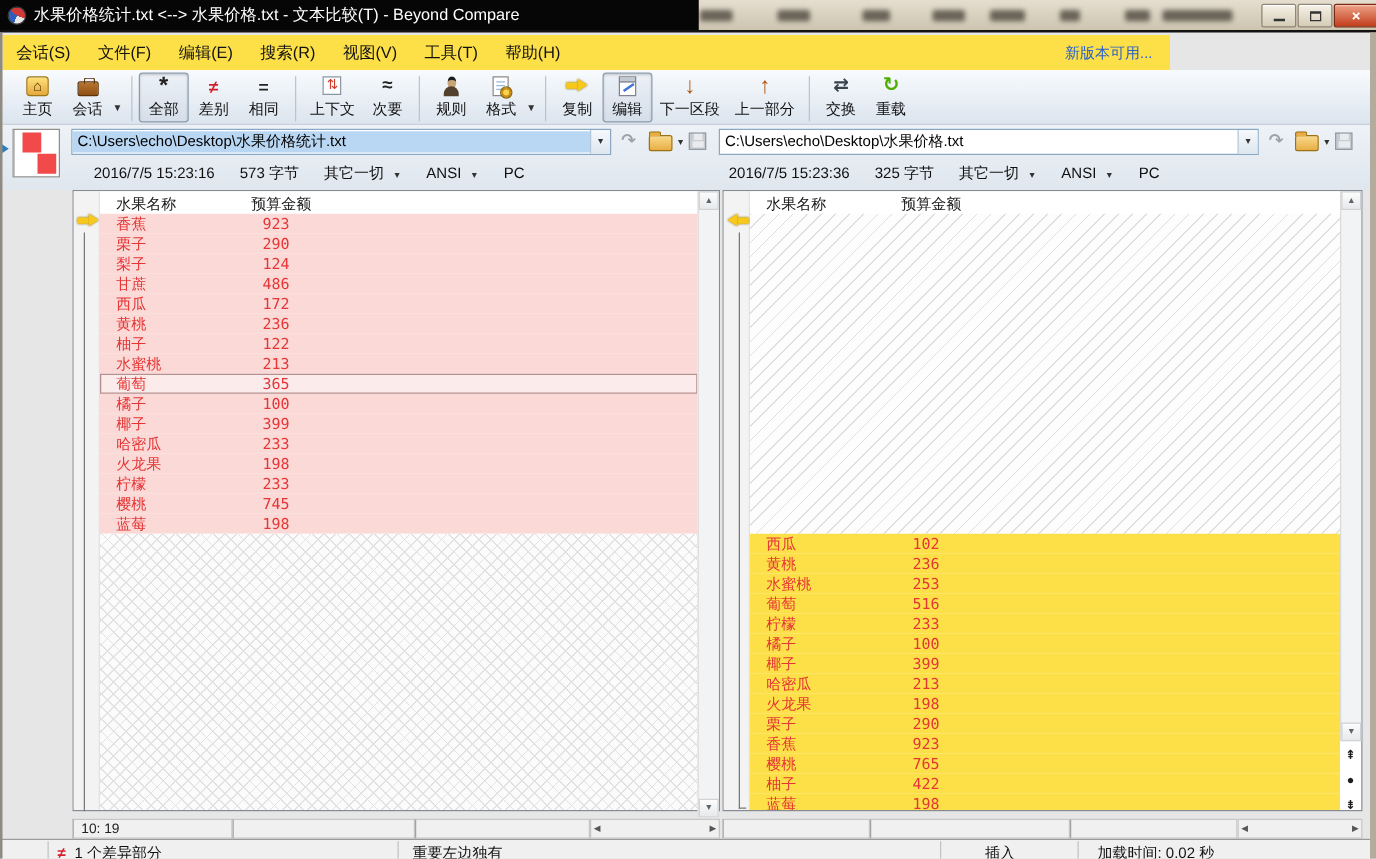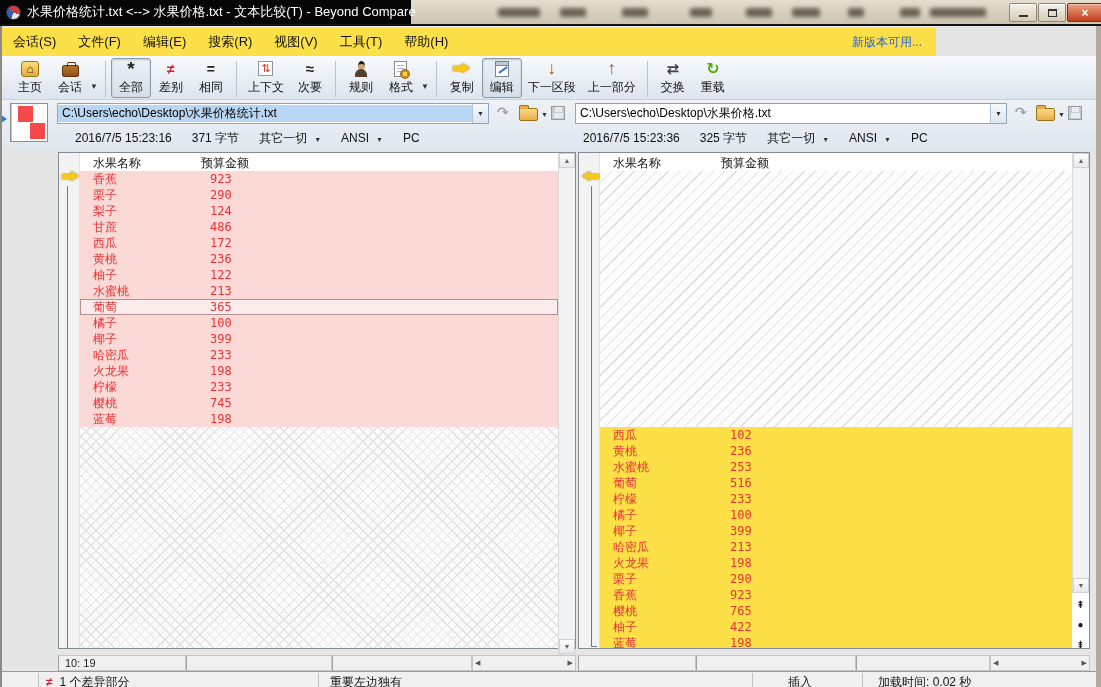--- a/index.html
+++ b/index.html
@@ -2,21 +2,21 @@
 <html><head>
 <meta charset="utf-8">
 <style>
 *{margin:0;padding:0;box-sizing:border-box}
 html,body{width:1101px;height:687px;overflow:hidden}
 body{font-family:"Liberation Sans","DejaVu Sans",sans-serif;background:#e6e6e6;position:relative}
 
 
 .titlebar{position:absolute;left:0;top:0;width:1101px;height:26px;
   background:linear-gradient(#e5decf,#cdc4b0);border-bottom:2px solid #131313}
-.tb-black{position:absolute;left:0;top:0;width:411px;height:24px;background:#060606;
+.tb-black{position:absolute;left:0;top:0;width:559px;height:24px;background:#060606;
   display:flex;align-items:center;gap:6px;padding-left:6px}
 .app-icon{width:15px;height:15px;border-radius:50%;flex:0 0 auto;
   background:conic-gradient(#d23a3a 0 110deg,#e8e8e8 110deg 200deg,#2f5fbe 200deg 310deg,#d23a3a 310deg);
   border:1px solid #3a3a3a}
 .tb-title{color:#fff;font-size:13px;white-space:nowrap}
 .patch{position:absolute;top:8px;height:9px;background:#4e483e;filter:blur(2px);border-radius:2px;opacity:.8}
 .winbtns{position:absolute;top:3px;left:1008px;display:flex}
 .wbtn{width:28px;height:19px;border:1px solid #8f8675;background:linear-gradient(#f6f1e6,#d5ccb7);
   margin-left:1px;display:flex;align-items:center;justify-content:center;border-radius:2px;
   box-shadow:inset 0 1px 0 #fff;color:#333}
@@ -336,21 +336,21 @@
   <span class="ctxt">C:\Users\echo\Desktop\水果价格.txt</span>
   <span class="drop">▼</span>
 </div>
 <span class="mini-rotate" style="left:1015px">↷</span>
 <div class="folder" style="left:1036px"></div>
 <span class="mini-caret" style="left:1058px">▼</span>
 <div class="save" style="left:1068px"></div>
 
 <div class="inforow inforow-l">
   <span>2016/7/5 15:23:16</span>
-  <span>371 字节</span>
+  <span>573 字节</span>
   <span><span>其它一切</span><span class="dd">▼</span></span>
   <span><span>ANSI</span><span class="dd">▼</span></span>
   <span>PC</span>
 </div>
 <div class="inforow inforow-r">
   <span>2016/7/5 15:23:36</span>
   <span>325 字节</span>
   <span><span>其它一切</span><span class="dd">▼</span></span>
   <span><span>ANSI</span><span class="dd">▼</span></span>
   <span>PC</span>

